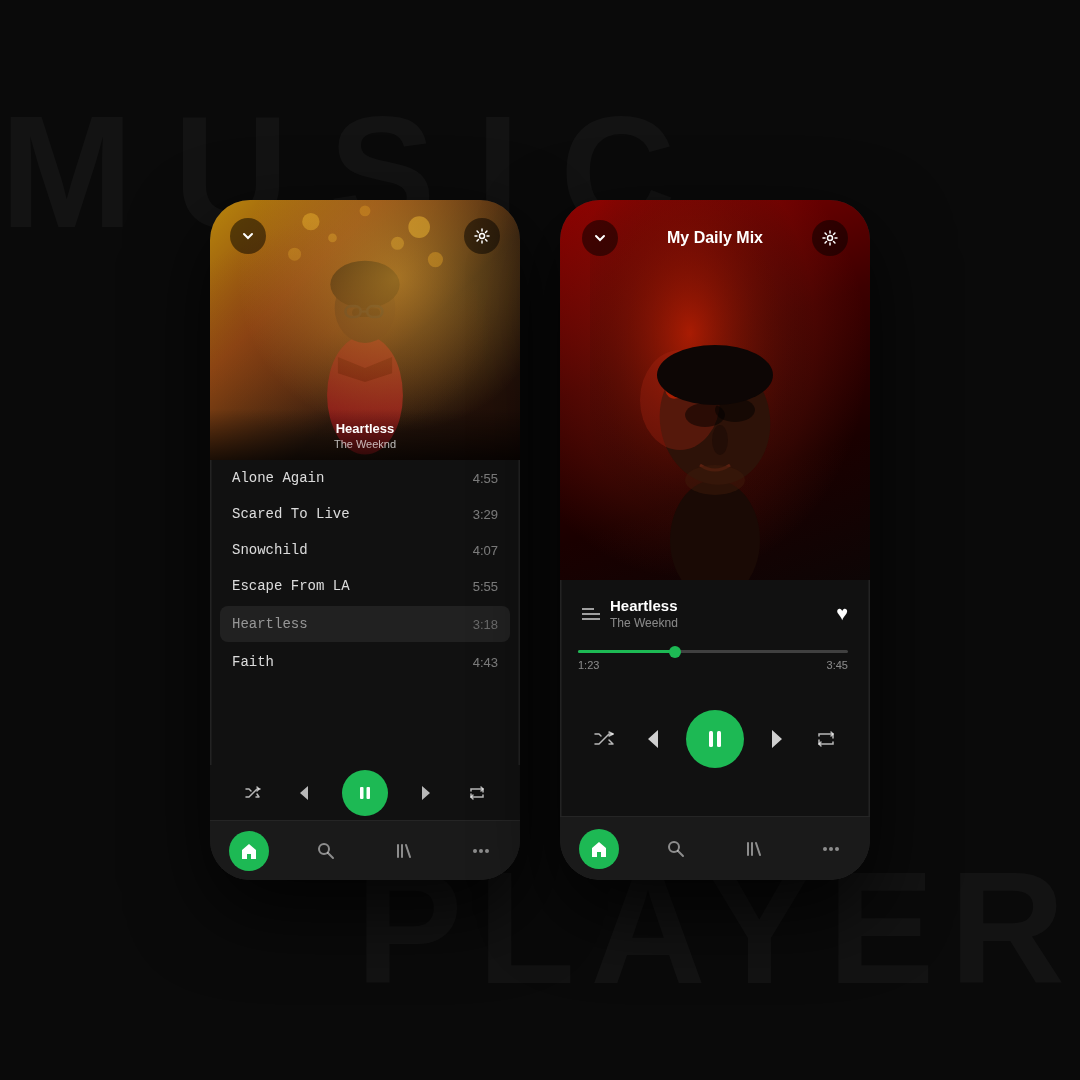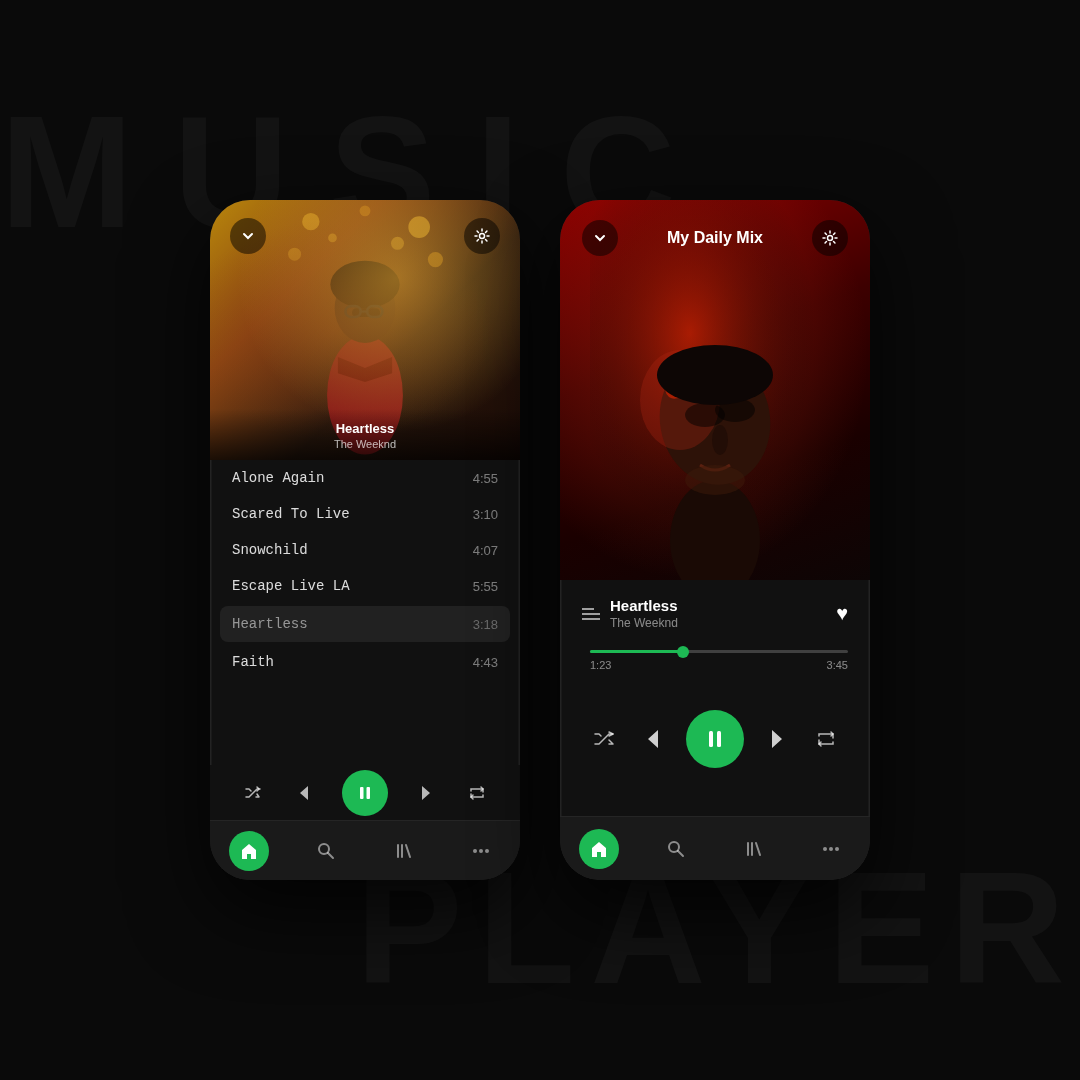--- a/index.html
+++ b/index.html
@@ -344,21 +344,21 @@
       border: none;
       color: white;
       font-size: 20px;
       cursor: pointer;
     }
 
     
     .progress-section {
       position: absolute;
       top: 450px;
-      left: 30px; right: 22px;
+      left: 18px; right: 22px;
     }
 
     .progress-bar-track {
       width: 100%;
       height: 3px;
       background: rgba(255,255,255,0.2);
       border-radius: 2px;
       position: relative;
     }
 
@@ -499,28 +499,28 @@
       </button>
     </div>
 
     <div class="playlist-container" id="playlist-1">
         <div class="playlist-item">
           <span class="playlist-item-title">Alone Again</span>
           <span class="playlist-item-duration">4:55</span>
         </div>
         <div class="playlist-item">
           <span class="playlist-item-title">Scared To Live</span>
-          <span class="playlist-item-duration">3:10</span>
+          <span class="playlist-item-duration">3:29</span>
         </div>
         <div class="playlist-item">
           <span class="playlist-item-title">Snowchild</span>
           <span class="playlist-item-duration">4:07</span>
         </div>
         <div class="playlist-item">
-          <span class="playlist-item-title">Escape Live LA</span>
+          <span class="playlist-item-title">Escape From LA</span>
           <span class="playlist-item-duration">5:55</span>
         </div>
         <div class="playlist-item active">
           <span class="playlist-item-title">Heartless</span>
           <span class="playlist-item-duration">3:18</span>
         </div>
         <div class="playlist-item">
           <span class="playlist-item-title">Faith</span>
           <span class="playlist-item-duration">4:43</span>
         </div>

